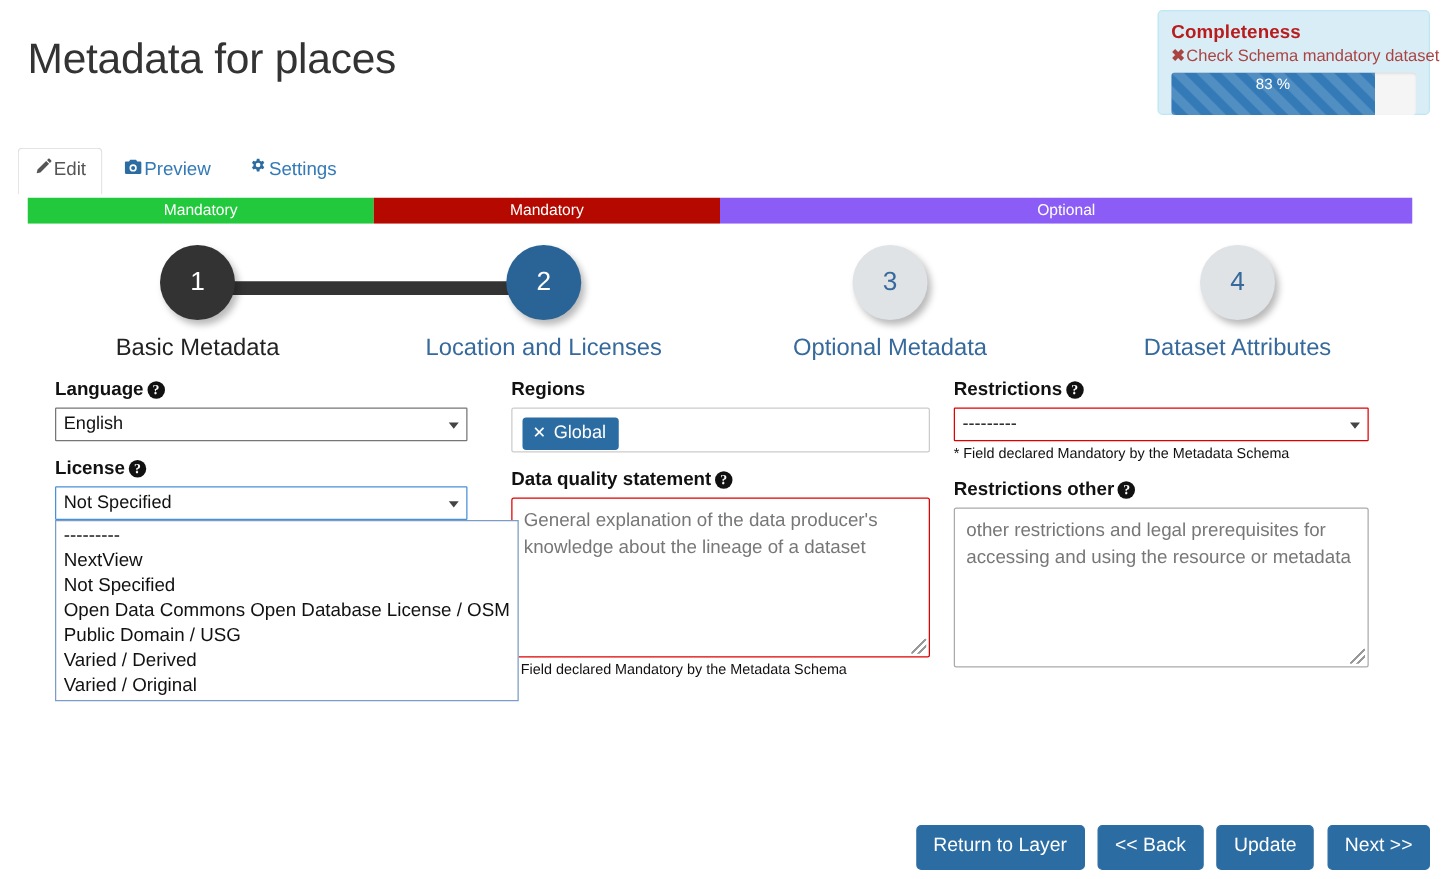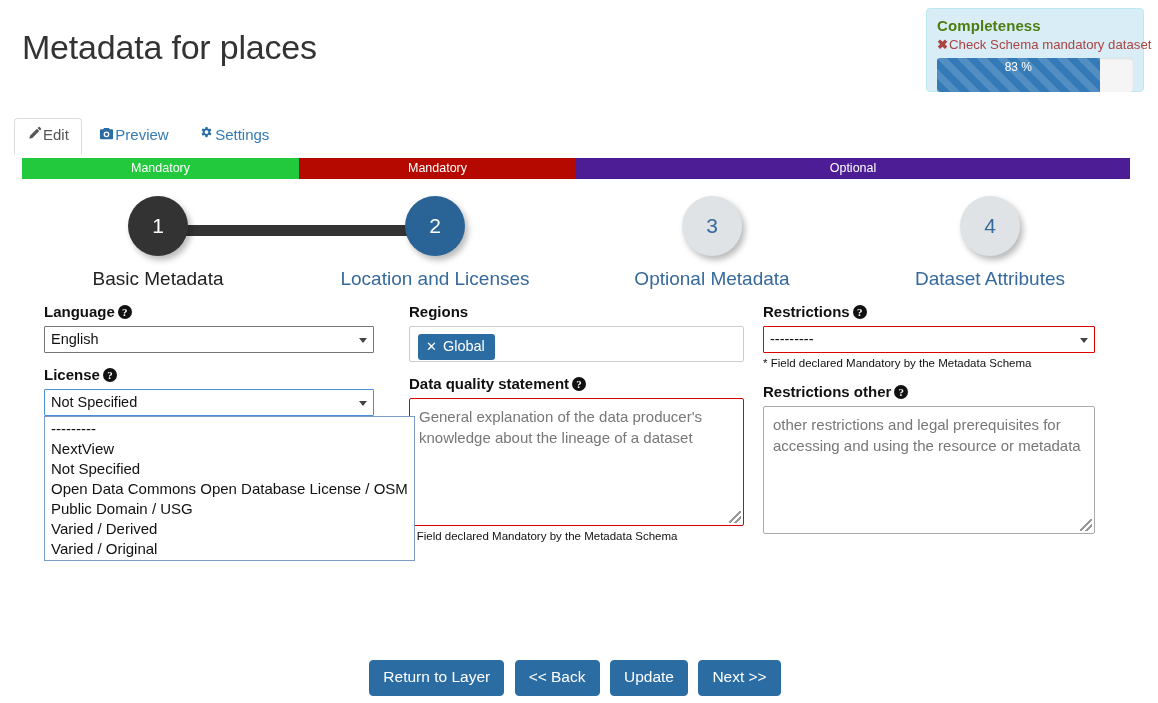--- a/index.html
+++ b/index.html
@@ -15,21 +15,21 @@
 
   
   .completeness {
     position: absolute; top: 8px; left: 926px;
     width: 218px; height: 84px;
     background: #d9edf7; border: 1px solid #bce8f1;
     border-radius: 4px; padding: 8px 10px 6px 10px;
   }
   .completeness h4 {
     margin: 0 0 4px 0; font-size: 15px; font-weight: bold;
-    color: #4d7c0f; letter-spacing: .1px;
+    color: #b91c1c; letter-spacing: .1px;
   }
   .check-line {
     font-size: 13.2px; color: #a94442; white-space: nowrap;
     line-height: 1.1; margin-bottom: 5px;
   }
   .x-icon { font-weight: bold; color: #a94442; margin-right: 1px; }
   .progress-outer {
     height: 34px; background: #f5f5f5; border-radius: 3px;
     overflow: hidden; box-shadow: inset 0 1px 2px rgba(0,0,0,.1);
   }
@@ -163,21 +163,21 @@
       linear-gradient(135deg, transparent 45%, #999 45%, #999 55%, transparent 55%),
       linear-gradient(135deg, transparent 70%, #999 70%, #999 80%, transparent 80%);
   }
   .hint {
     font-size: 11.5px; color: #111; margin-top: 3px; line-height: 1.3;
     white-space: nowrap;
   }
 
   
   .footer { position: absolute; top: 660px; left: 0; width: 1158px;
-            text-align: center; padding-right: 14px; }
+            text-align: right; padding-right: 14px; }
   .btn {
     display: inline-block; background: #2b6ca3; color: #fff;
     border: 1px solid #2b6ca3; border-radius: 4px;
     font-size: 15.5px; padding: 7px 13px 8px 13px; margin-left: 6px;
     cursor: pointer; line-height: 1.2;
   }
 </style>
 </head>
 <body>
 
@@ -215,21 +215,21 @@
         <svg width="15" height="15" viewBox="0 0 16 16">
             <path fill="#2b6ca3" d="M9.1 1l.3 1.7c.4.15.8.37 1.15.63l1.6-.62 1.1 1.9-1.3 1.1c.05.22.05.44.05.67s0 .45-.05.67l1.3 1.1-1.1 1.9-1.6-.62c-.35.26-.75.48-1.15.63L9.1 12h-2.2l-.3-1.7a4.6 4.6 0 0 1-1.15-.63l-1.6.62-1.1-1.9 1.3-1.1A4.3 4.3 0 0 1 4 6.38c0-.23 0-.45.05-.67l-1.3-1.1 1.1-1.9 1.6.62c.35-.26.75-.48 1.15-.63L6.9 1h2.2zM8 4.4a2 2 0 1 0 0 4 2 2 0 0 0 0-4z"></path>
           </svg>
       </span><span>Settings</span>
     </div>
   </div>
 
   <div class="segbar" id="segbar">
       <div class="seg" style="width: 25%; background: rgb(34, 201, 60);">Mandatory</div>
       <div class="seg" style="width: 25%; background: rgb(181, 9, 0);">Mandatory</div>
-      <div class="seg" style="width: 50%; background: #4c1d95;">Optional</div>
+      <div class="seg" style="width: 50%; background: #8b5cf6;">Optional</div>
     </div>
 
   <div class="wizard">
     <div class="line"></div>
     <div class="step" style="left:26px;top:0">
       <div class="circle done">1</div>
       <div class="step-label dark">Basic Metadata</div>
     </div>
     <div class="step" style="left:303px;top:0">
       <div class="circle curr">2</div>

